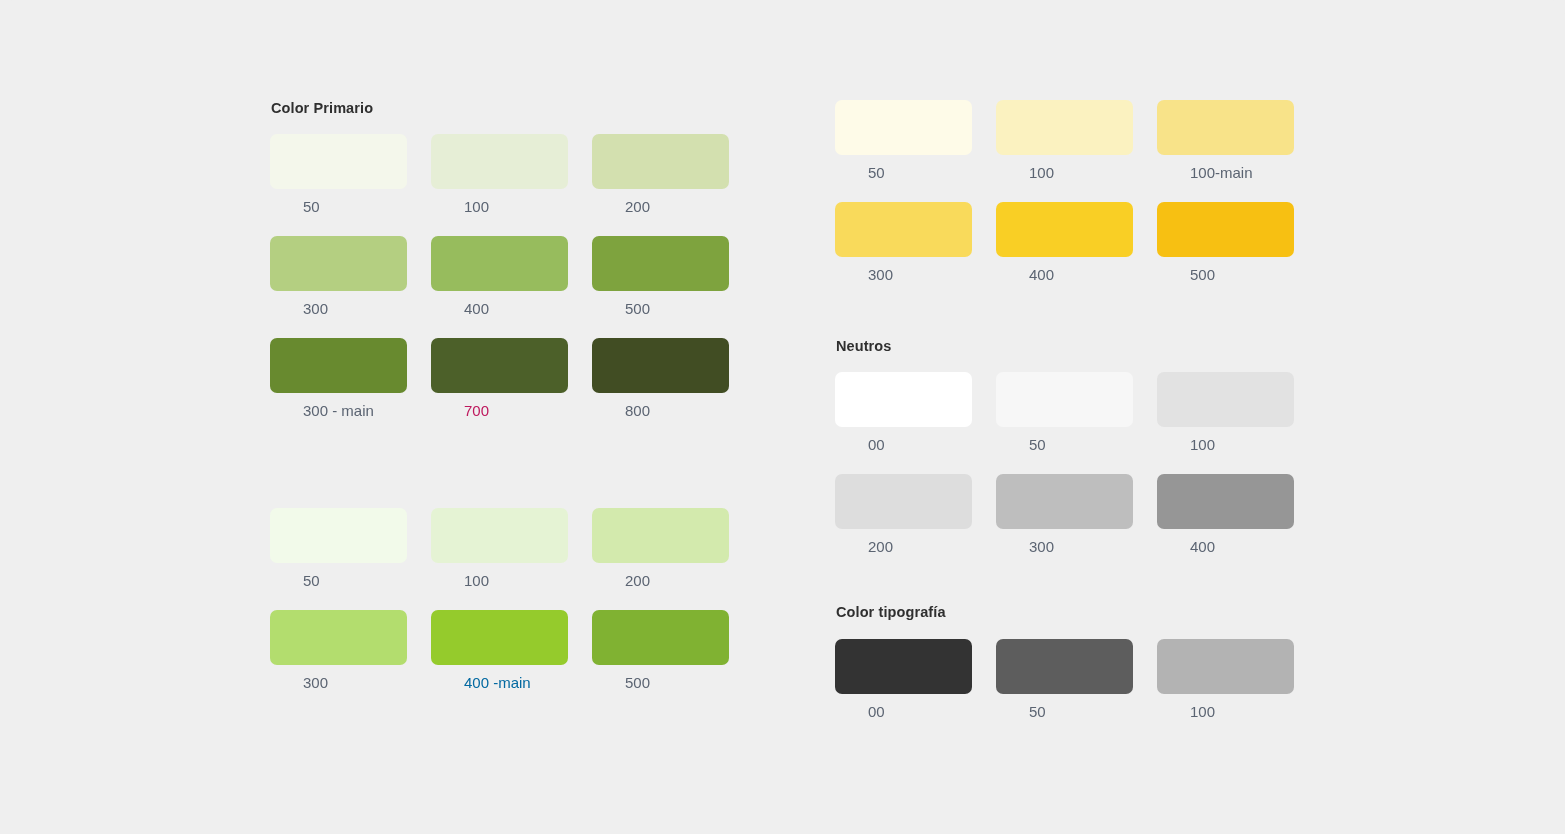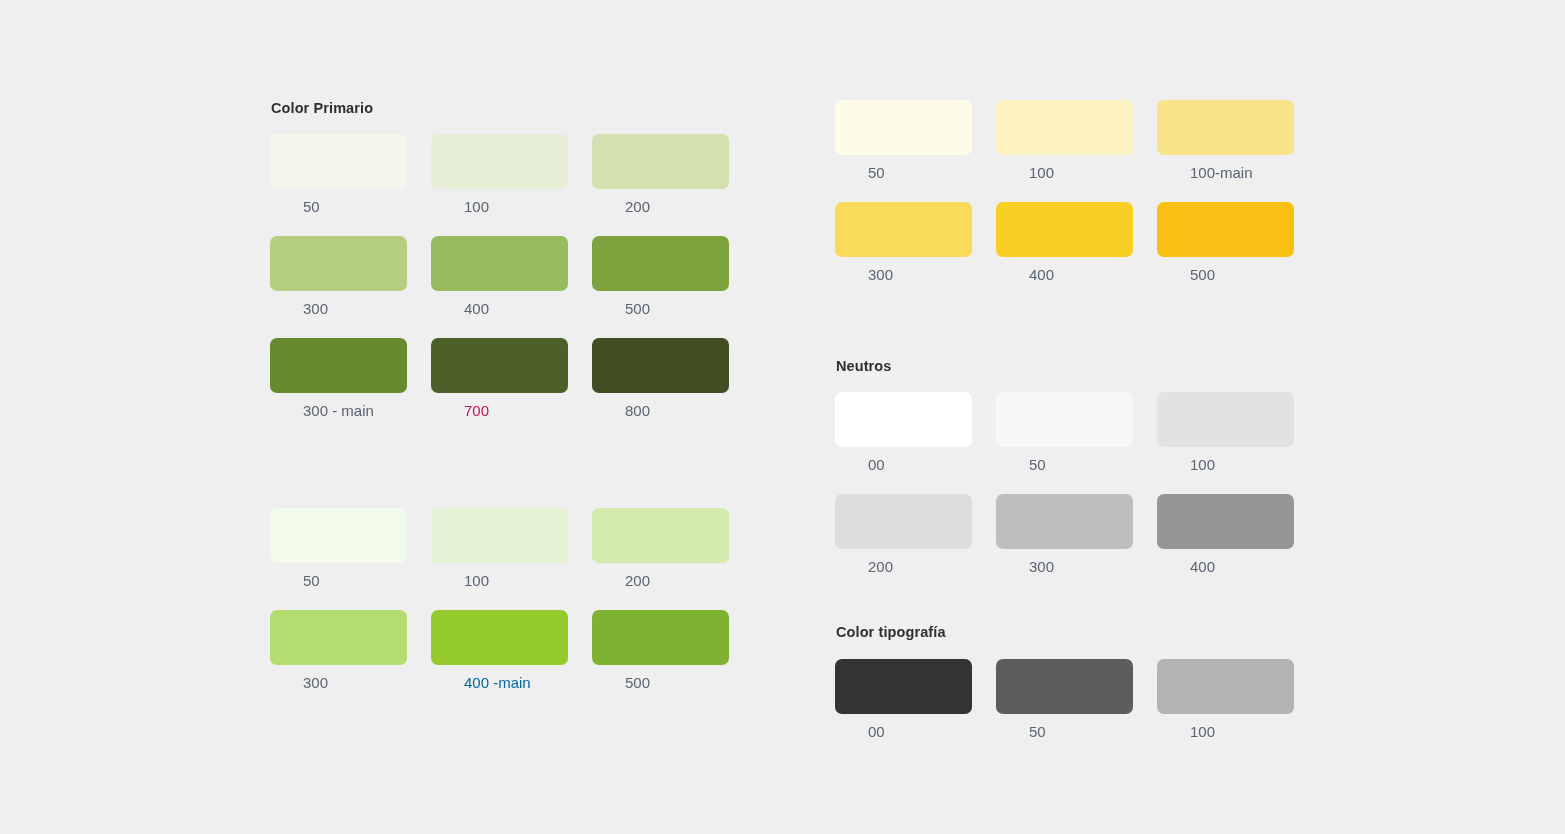--- a/index.html
+++ b/index.html
@@ -187,21 +187,21 @@
         <div class="swatch-cell">
           <div class="swatch-chip" style="background: rgb(247, 192, 18);"></div>
           <div class="swatch-label" style="color: rgb(91, 100, 114);">500</div>
         </div>
       </div>
     </div>
 
     <div class="group-gap-lg"></div>
 
     <div class="group">
-      <div class="group-title" style="color: rgb(47, 47, 47); margin-top: 20px;">Neutros</div>
+      <div class="group-title" style="color: rgb(47, 47, 47);">Neutros</div>
 
       <div class="swatch-row">
         <div class="swatch-cell">
           <div class="swatch-chip" style="background: rgb(255, 255, 255);"></div>
           <div class="swatch-label" style="color: rgb(91, 100, 114);">00</div>
         </div>
         <div class="swatch-cell">
           <div class="swatch-chip" style="background: rgb(247, 247, 247);"></div>
           <div class="swatch-label" style="color: rgb(91, 100, 114);">50</div>
         </div>

